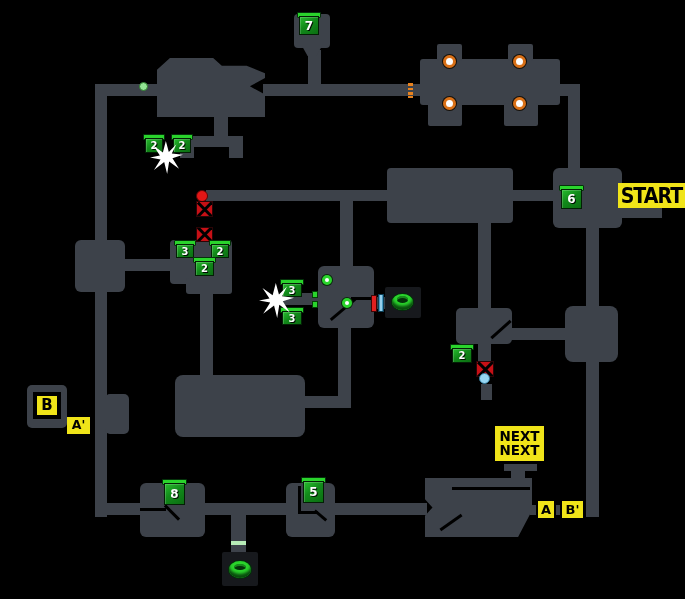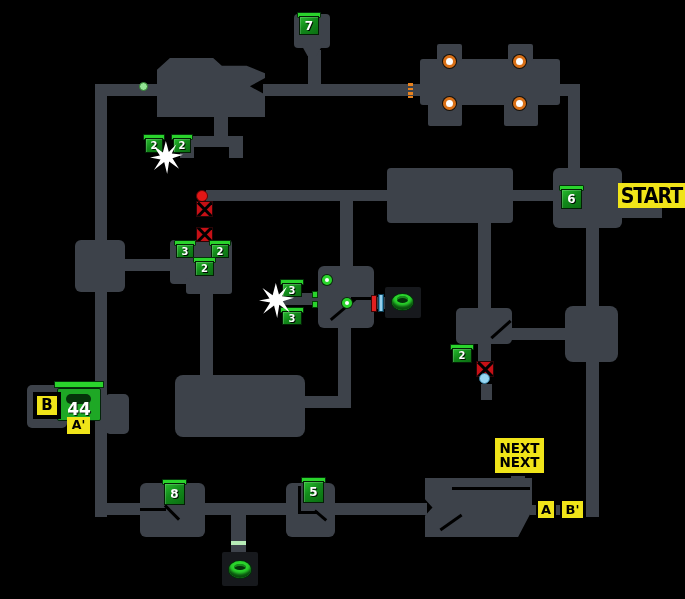--- a/index.html
+++ b/index.html
@@ -201,32 +201,25 @@
     <div class="lid"></div>
       <div class="cbody"></div>
     <span class="num">8</span>
     </div>
   <div class="crate lg" style="left:303px;top:477px;width:21px;height:26px">
     <div class="lid"></div>
       <div class="cbody"></div>
     <span class="num">5</span>
     </div>
 
-  <div class="chest" style="left:54px;top:381px;width:50px;height:40px">
-    <div style="position:absolute;left:0;top:0;width:50px;height:7px;background:#2ad42c;border:1px solid #04320a;box-sizing:border-box"></div>
-    <div style="position:absolute;left:3px;top:7px;width:44px;height:33px;background:#1ea825;border:1px solid #03240a;border-radius:2px;box-sizing:border-box"></div>
-    <div style="position:absolute;left:12px;top:13px;width:25px;height:10px;background:#05330a;border-radius:5px"></div>
-    <div style="position:absolute;left:3px;top:17px;width:44px;height:22px;display:flex;align-items:center;justify-content:center;
-         color:#fff;font-weight:800;font-size:17px;text-shadow:1px 1px 0 rgba(0,0,0,.8)">44</div>
-  </div>
 
   <div class="ylabel" style="left:618px;top:183px;width:67px;height:25px;font-size:19px;font-weight:800;letter-spacing:-1px">
     <span style="transform:scaleY(1.08)">START</span>
     </div>
-  <div class="ylabel" style="left:492px;top:435px;width:55px;height:41px;border:3px solid #000;font-size:13.5px;font-weight:800;flex-direction:column">
+  <div class="ylabel" style="left:492px;top:423px;width:55px;height:41px;border:3px solid #000;font-size:13.5px;font-weight:800;flex-direction:column">
     <span>NEXT</span>
     <span>NEXT</span>
     </div>
   <div class="ylabel" style="left:33px;top:392px;width:28px;height:27px;border:4px solid #000;font-size:15px;font-weight:800">
     <span>B</span>
     </div>
   <div class="ylabel" style="left:67px;top:417px;width:23px;height:17px;font-size:12.5px;font-weight:800">
     <span>A'</span>
     </div>
   <div class="ylabel" style="left:536px;top:499px;width:20px;height:21px;border:2px solid #000;font-size:13px;font-weight:800">

